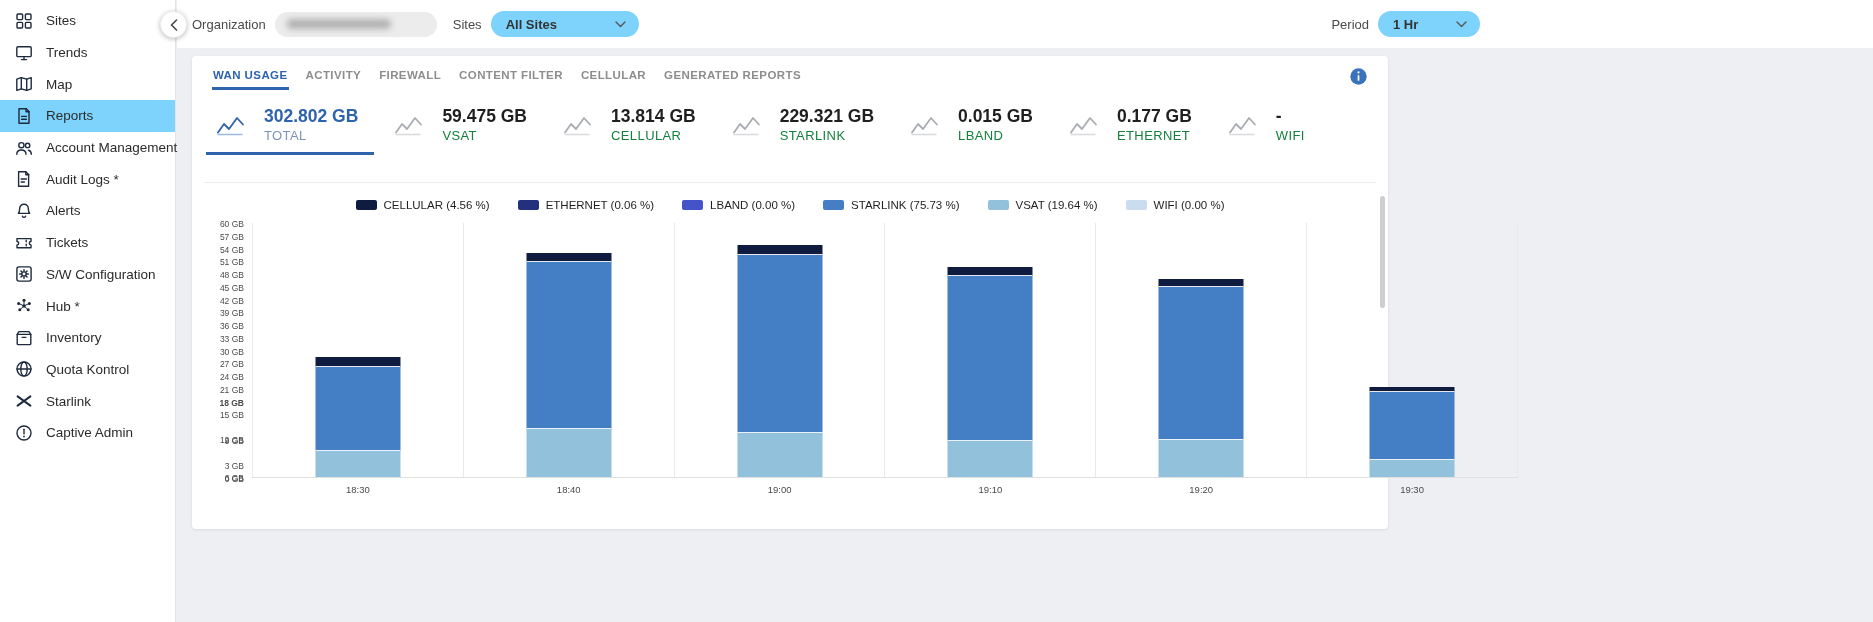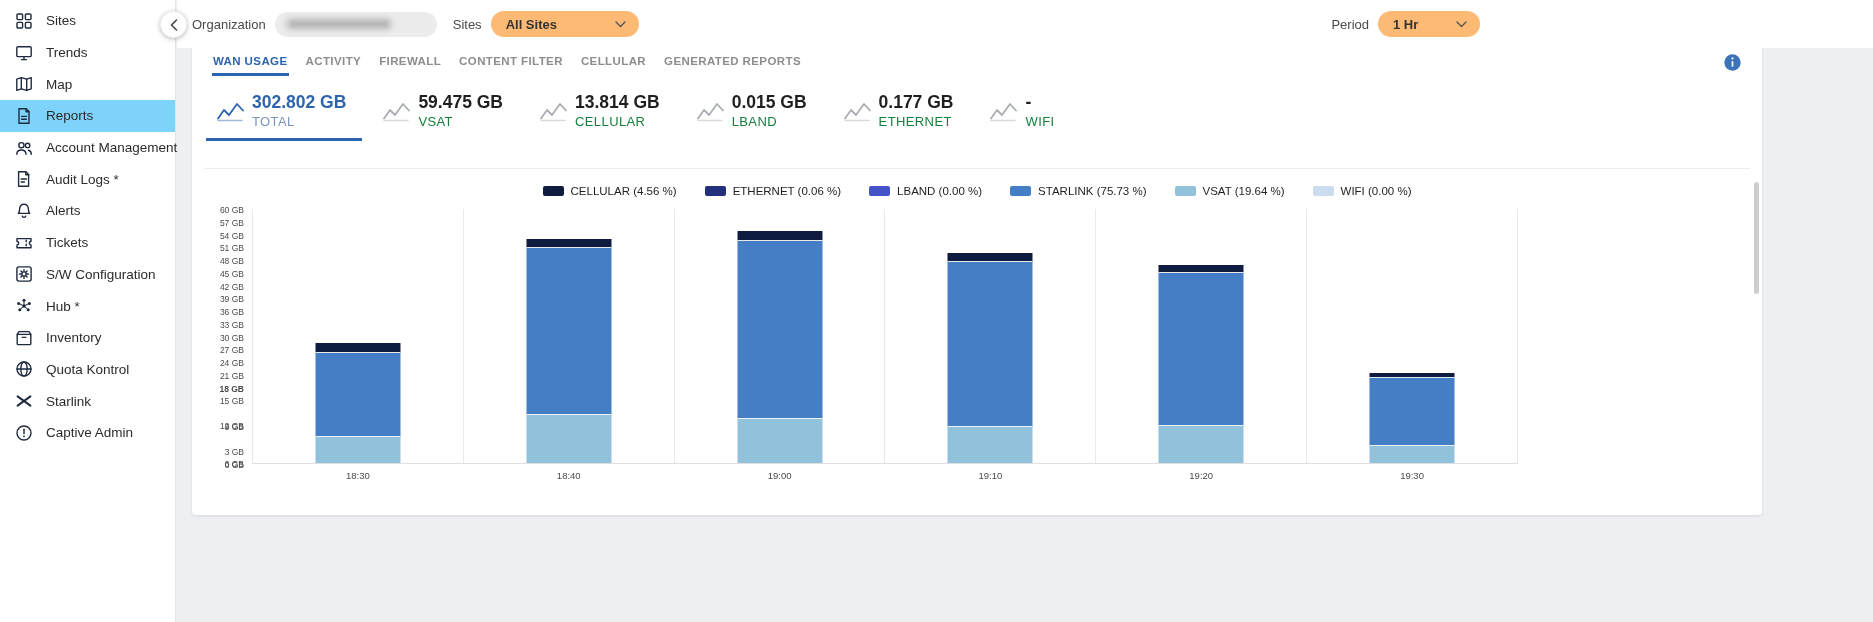--- a/index.html
+++ b/index.html
@@ -40,51 +40,51 @@
     position: absolute; left: 177px; top: 0; right: 0; height: 48px;
     background: #fff; display: flex; align-items: center; padding-left: 15px; z-index: 2;
   }
   .tb-label { font-size: 13px; color: #4a4a4a; margin-right: 9px; white-space: nowrap; }
   .org-pill {
     width: 162px; height: 25px; border-radius: 13px; background: #ececec;
     display: flex; align-items: center; padding: 0 12px; margin-right: 16px; cursor: pointer;
   }
   .redact { width: 104px; height: 10px; background: #b2b2b2; border-radius: 4px; filter: blur(3px); }
   .dropdown {
-    height: 26px; border-radius: 14px; background: #fdba74;
+    height: 26px; border-radius: 14px; background: #7dd3fc;
     display: flex; align-items: center; justify-content: space-between;
     padding: 0 13px 0 15px; font-size: 13px; font-weight: bold; color: #333;
     cursor: pointer; white-space: nowrap;
   }
   .dd-sites { width: 148px; }
   .dd-period { width: 102px; margin-right: 393px; }
   .tb-spacer { flex: 1; }
 
   
   .card {
-    position: absolute; left: 192px; top: 42px; width: 1570px; height: 473px;
+    position: absolute; left: 192px; top: 56px; width: 1196px; height: 473px;
     background: #fff; border-radius: 4px; box-shadow: 0 1px 3px rgba(0,0,0,.09);
     padding: 0 12px; z-index: 1;
   }
 
   
   .tabs { display: flex; align-items: center; gap: 16px; padding: 6px 8px 0; }
   .tab {
     font-size: 11.5px; font-weight: bold; letter-spacing: .4px;
     color: #8d8d8d; padding: 7px 1px 6px; border-bottom: 3px solid transparent;
     cursor: pointer; white-space: nowrap; background: none; border-top: none; border-left: none; border-right: none;
     font-family: "Liberation Sans", sans-serif;
   }
   .tab.active { color: #2e63ad; border-bottom-color: #2e63ad; }
   .info-btn { margin-left: auto; width: 19px; height: 19px; cursor: pointer; border: none; background: none; padding: 0; }
 
   
   .stats { display: flex; align-items: stretch; gap: 10px; margin-top: 8px; padding-left: 2px; }
   .stat {
-    display: flex; align-items: center; gap: 6px;
+    display: flex; align-items: center; gap: 18px;
     padding: 8px 16px 9px 10px; border-bottom: 3px solid transparent; cursor: pointer;
   }
   .spark { width: 30px; height: 24px; color: #a9adb3; flex: none; }
   .stat .val { font-size: 17.5px; font-weight: bold; color: #1f1f1f; line-height: 1.2; white-space: nowrap; }
   .stat .lab { font-size: 13px; color: #15803d; letter-spacing: .4px; margin-top: 1px; }
   .stat.active { border-bottom-color: #2e63ad; }
   .stat.active .val { color: #2e63ad; }
   .stat.active .lab { color: #7b94bb; }
   .stat.active .spark { color: #2e63ad; }
 
@@ -347,20 +347,29 @@
       <div class="lab">VSAT</div>
     </div>
   </div>
       <div class="stat">
     <svg class="spark icon-svg">
           <use href="#i-spark"></use>
         </svg>
     <div>
       <div class="val">13.814 GB</div>
       <div class="lab">CELLULAR</div>
+    </div>
+  </div>
+      <div class="stat">
+    <svg class="spark icon-svg">
+          <use href="#i-spark"></use>
+        </svg>
+    <div>
+      <div class="val">229.321 GB</div>
+      <div class="lab">STARLINK</div>
     </div>
   </div>
       <div class="stat">
     <svg class="spark icon-svg">
           <use href="#i-spark"></use>
         </svg>
     <div>
       <div class="val">0.015 GB</div>
       <div class="lab">LBAND</div>
     </div>

